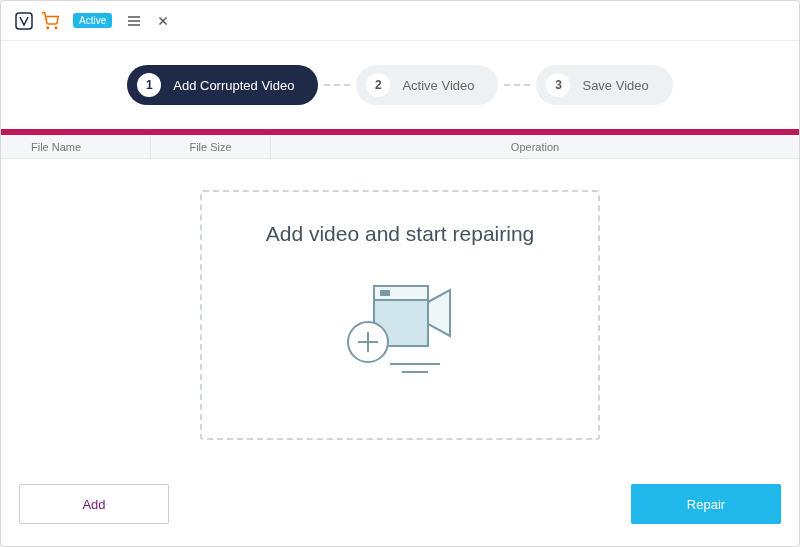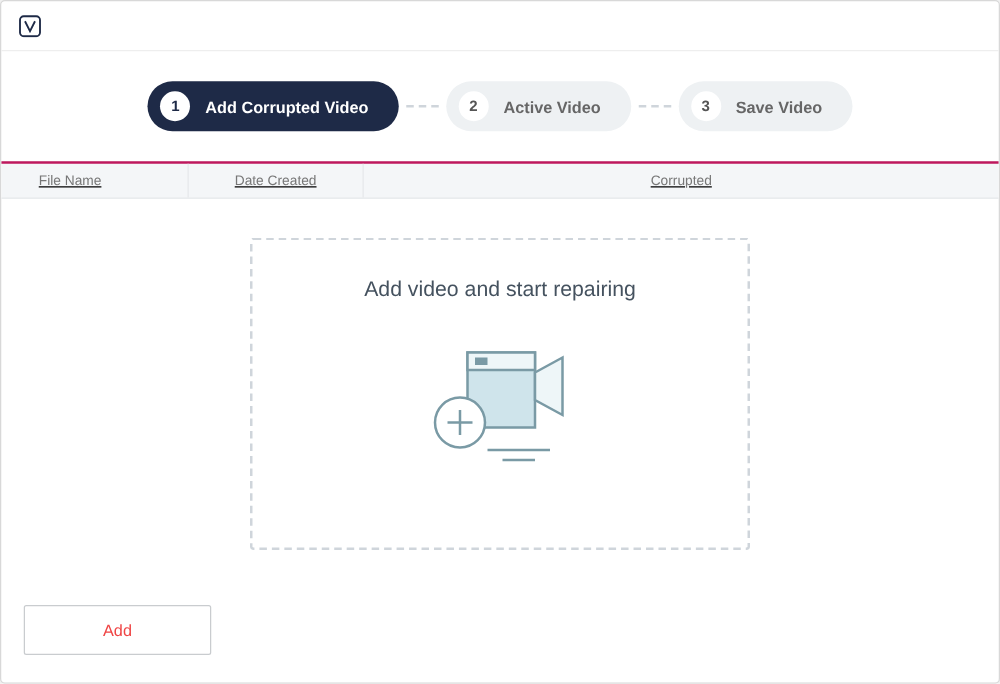--- a/index.html
+++ b/index.html
@@ -102,36 +102,35 @@
     .step.active .step-num {
       background: #fff;
       color: #1e2a47;
     }
     .step.inactive .step-num {
       background: #fff;
       color: #555;
     }
     .step-label {
       font-size: 13px;
-      font-weight: 700;
+      font-weight: 400;
     }
     .step-connector {
       width: 26px;
       height: 1px;
       border-top: 2px dashed #cfd5db;
       margin: 0 6px;
     }
     .table-header {
       display: flex;
       background: #f4f6f8;
-      border-top: 2px solid #be185d;
+      border-top: 6px solid #be185d;
       border-bottom: 1px solid #e5e8ea;
       height: 30px;
       align-items: center;
-      text-decoration: underline;
     }
     .th {
       font-size: 11px;
       color: #777;
       text-align: center;
       border-right: 1px solid #e5e8ea;
       padding: 0 8px;
       height: 100%;
       display: flex;
       align-items: center;
@@ -155,21 +154,21 @@
       height: 250px;
       border: 2px dashed #cfd5db;
       border-radius: 3px;
       display: flex;
       flex-direction: column;
       align-items: center;
       padding-top: 30px;
       cursor: pointer;
     }
     .dropzone-text {
-      font-size: 17px;
+      font-size: 21px;
       color: #45525f;
       font-weight: 400;
       margin-bottom: 20px;
     }
     .camera-illustration {
       width: 140px;
       height: 120px;
     }
     .footer {
       display: flex;
@@ -183,40 +182,63 @@
       border-radius: 2px;
       font-size: 13px;
       display: flex;
       align-items: center;
       justify-content: center;
       cursor: pointer;
     }
     .btn-add {
       background: #fff;
       border: 1px solid #c9cccf;
-      color: #ef4444;
+      color: #701a75;
     }
     .btn-repair {
       background: #20b8eb;
       border: none;
       color: #fff;
     }
   </style>
 </head>
 <body>
 
 <div class="window">
 
   <div class="titlebar">
     <span class="app-logo">
       <svg width="18" height="18" viewBox="0 0 18 18">
         <rect x="1" y="1" width="16" height="16" rx="3" fill="none" stroke="#1e2a47" stroke-width="1.5"></rect>
         <path d="M5 5 L9 13 L13 5" fill="none" stroke="#1e2a47" stroke-width="1.5"></path>
       </svg>
     </span>
+    <div class="titlebar-right">
+      <span class="cart-icon">
+        <svg width="18" height="18" viewBox="0 0 24 24" fill="none" stroke="currentColor" stroke-width="2">
+          <circle cx="9" cy="21" r="1"></circle>
+            <circle cx="20" cy="21" r="1"></circle>
+          <path d="M1 1h4l2.7 13.4a2 2 0 0 0 2 1.6h9.7a2 2 0 0 0 2-1.6L23 6H6"></path>
+        </svg>
+      </span>
+      <span class="active-badge">Active</span>
+      <span class="menu-icon">
+        <svg width="16" height="16" viewBox="0 0 24 24" fill="none" stroke="currentColor" stroke-width="2">
+          <line x1="3" y1="6" x2="21" y2="6"></line>
+            <line x1="3" y1="12" x2="21" y2="12"></line>
+            <line x1="3" y1="18" x2="21" y2="18"></line>
+        </svg>
+      </span>
+      <span class="close-icon">
+        <svg width="14" height="14" viewBox="0 0 24 24" fill="none" stroke="currentColor" stroke-width="2.5">
+          <line x1="18" y1="6" x2="6" y2="18"></line>
+            <line x1="6" y1="6" x2="18" y2="18"></line>
+        </svg>
+      </span>
+    </div>
   </div>
 
   <div class="steps">
     <div class="step active">
       <span class="step-num">1</span>
       <span class="step-label">Add Corrupted Video</span>
     </div>
     <div class="step-connector"></div>
     <div class="step inactive">
       <span class="step-num">2</span>
@@ -224,22 +246,22 @@
     </div>
     <div class="step-connector"></div>
     <div class="step inactive">
       <span class="step-num">3</span>
       <span class="step-label">Save Video</span>
     </div>
   </div>
 
   <div class="table-header">
     <div class="th th-filename">File Name</div>
-    <div class="th th-datecreated">Date Created</div>
-    <div class="th th-operation">Corrupted</div>
+    <div class="th th-filesize">File Size</div>
+    <div class="th th-operation">Operation</div>
   </div>
 
   <div class="dropzone-wrap">
     <div class="dropzone">
       <div class="dropzone-text">Add video and start repairing</div>
       <div class="camera-illustration">
         <svg width="140" height="120" viewBox="0 0 140 120">
           <rect x="44" y="20" width="54" height="60" fill="#cfe4eb" stroke="#7a9aa5" stroke-width="2"></rect>
           <rect x="44" y="20" width="54" height="14" fill="#eef6f8" stroke="#7a9aa5" stroke-width="2"></rect>
           <rect x="50" y="24" width="10" height="6" fill="#7a9aa5"></rect>
@@ -249,15 +271,16 @@
           <line x1="28" y1="76" x2="48" y2="76" stroke="#7a9aa5" stroke-width="2"></line>
           <line x1="60" y1="98" x2="110" y2="98" stroke="#7a9aa5" stroke-width="2"></line>
           <line x1="72" y1="106" x2="98" y2="106" stroke="#7a9aa5" stroke-width="2"></line>
         </svg>
       </div>
     </div>
   </div>
 
   <div class="footer">
     <div class="btn btn-add">Add</div>
+    <div class="btn btn-repair">Repair</div>
   </div>
 
 </div>
 
 </body></html>

